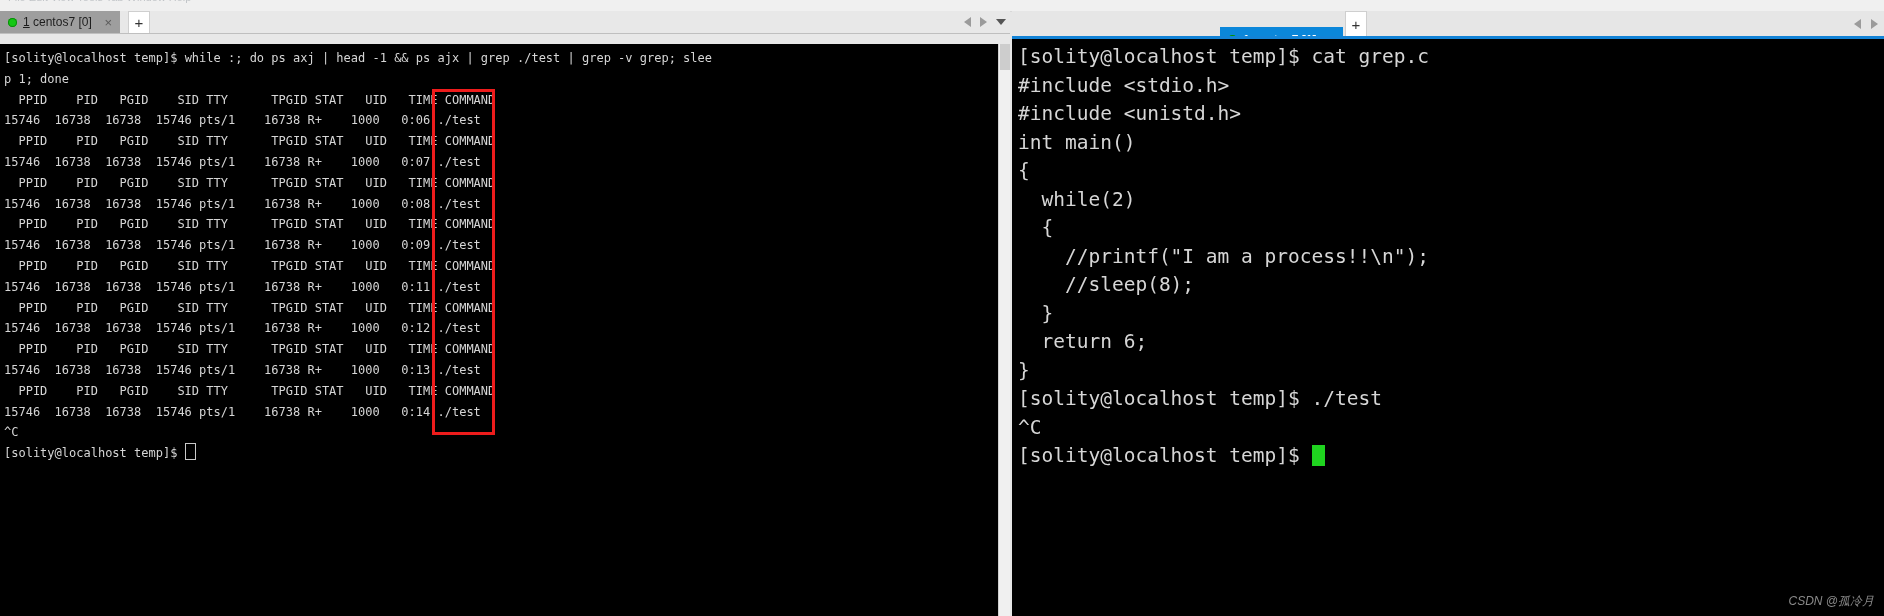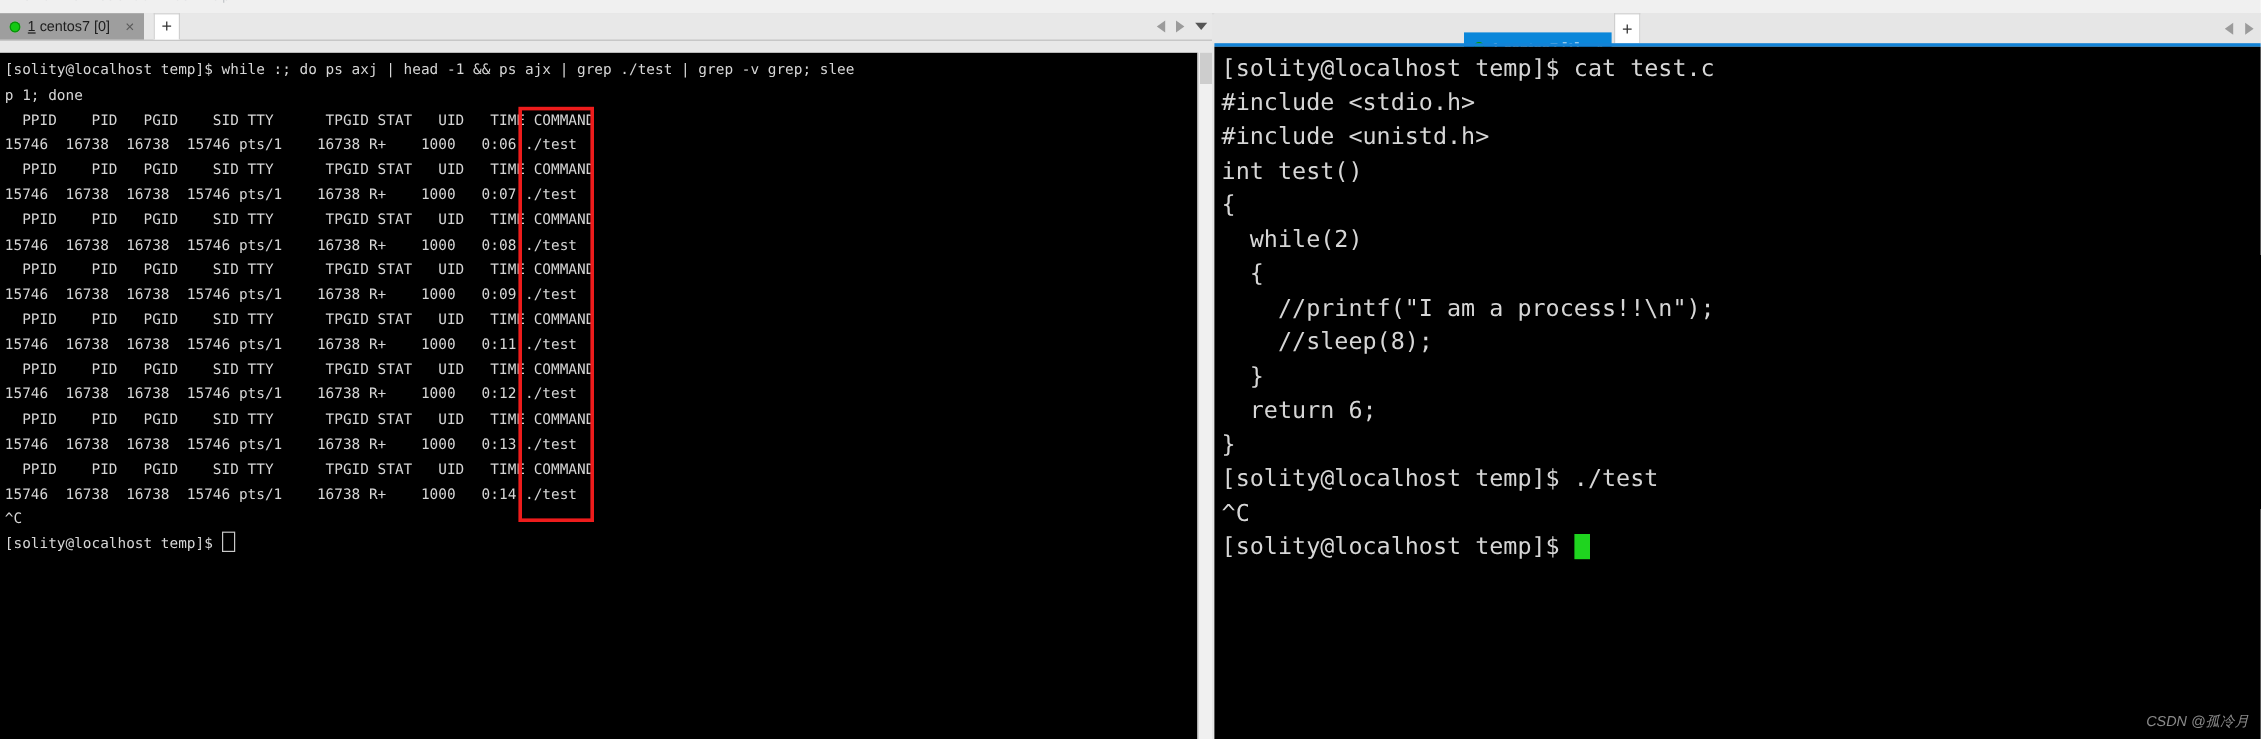--- a/index.html
+++ b/index.html
@@ -140,24 +140,24 @@
         <span class="tab-x">×</span>
       </div>
       <div class="tab-plus-right">+</div>
       <div class="navarrows-right">
         <span class="arr arr-l"></span>
         <span class="arr arr-r"></span>
       </div>
       <div class="blueline"></div>
     </div>
 
-    <div class="term term-right"><span>[solity@localhost temp]$ </span><span>cat test.c</span>
+    <div class="term term-right"><span>[solity@localhost temp]$ </span><span>cat grep.c</span>
 <span>#include &lt;stdio.h&gt;</span>
 <span>#include &lt;unistd.h&gt;</span>
-<span>int test()</span>
+<span>int main()</span>
 <span>{</span>
 <span>  while(2)</span>
 <span>  {</span>
 <span>    //printf("I am a process!!\n");</span>
 <span>    //sleep(8);</span>
 <span>  }</span>
 <span>  return 6;</span>
 <span>}</span>
 <span>[solity@localhost temp]$ </span><span>./test</span>
 <span>^C</span>

